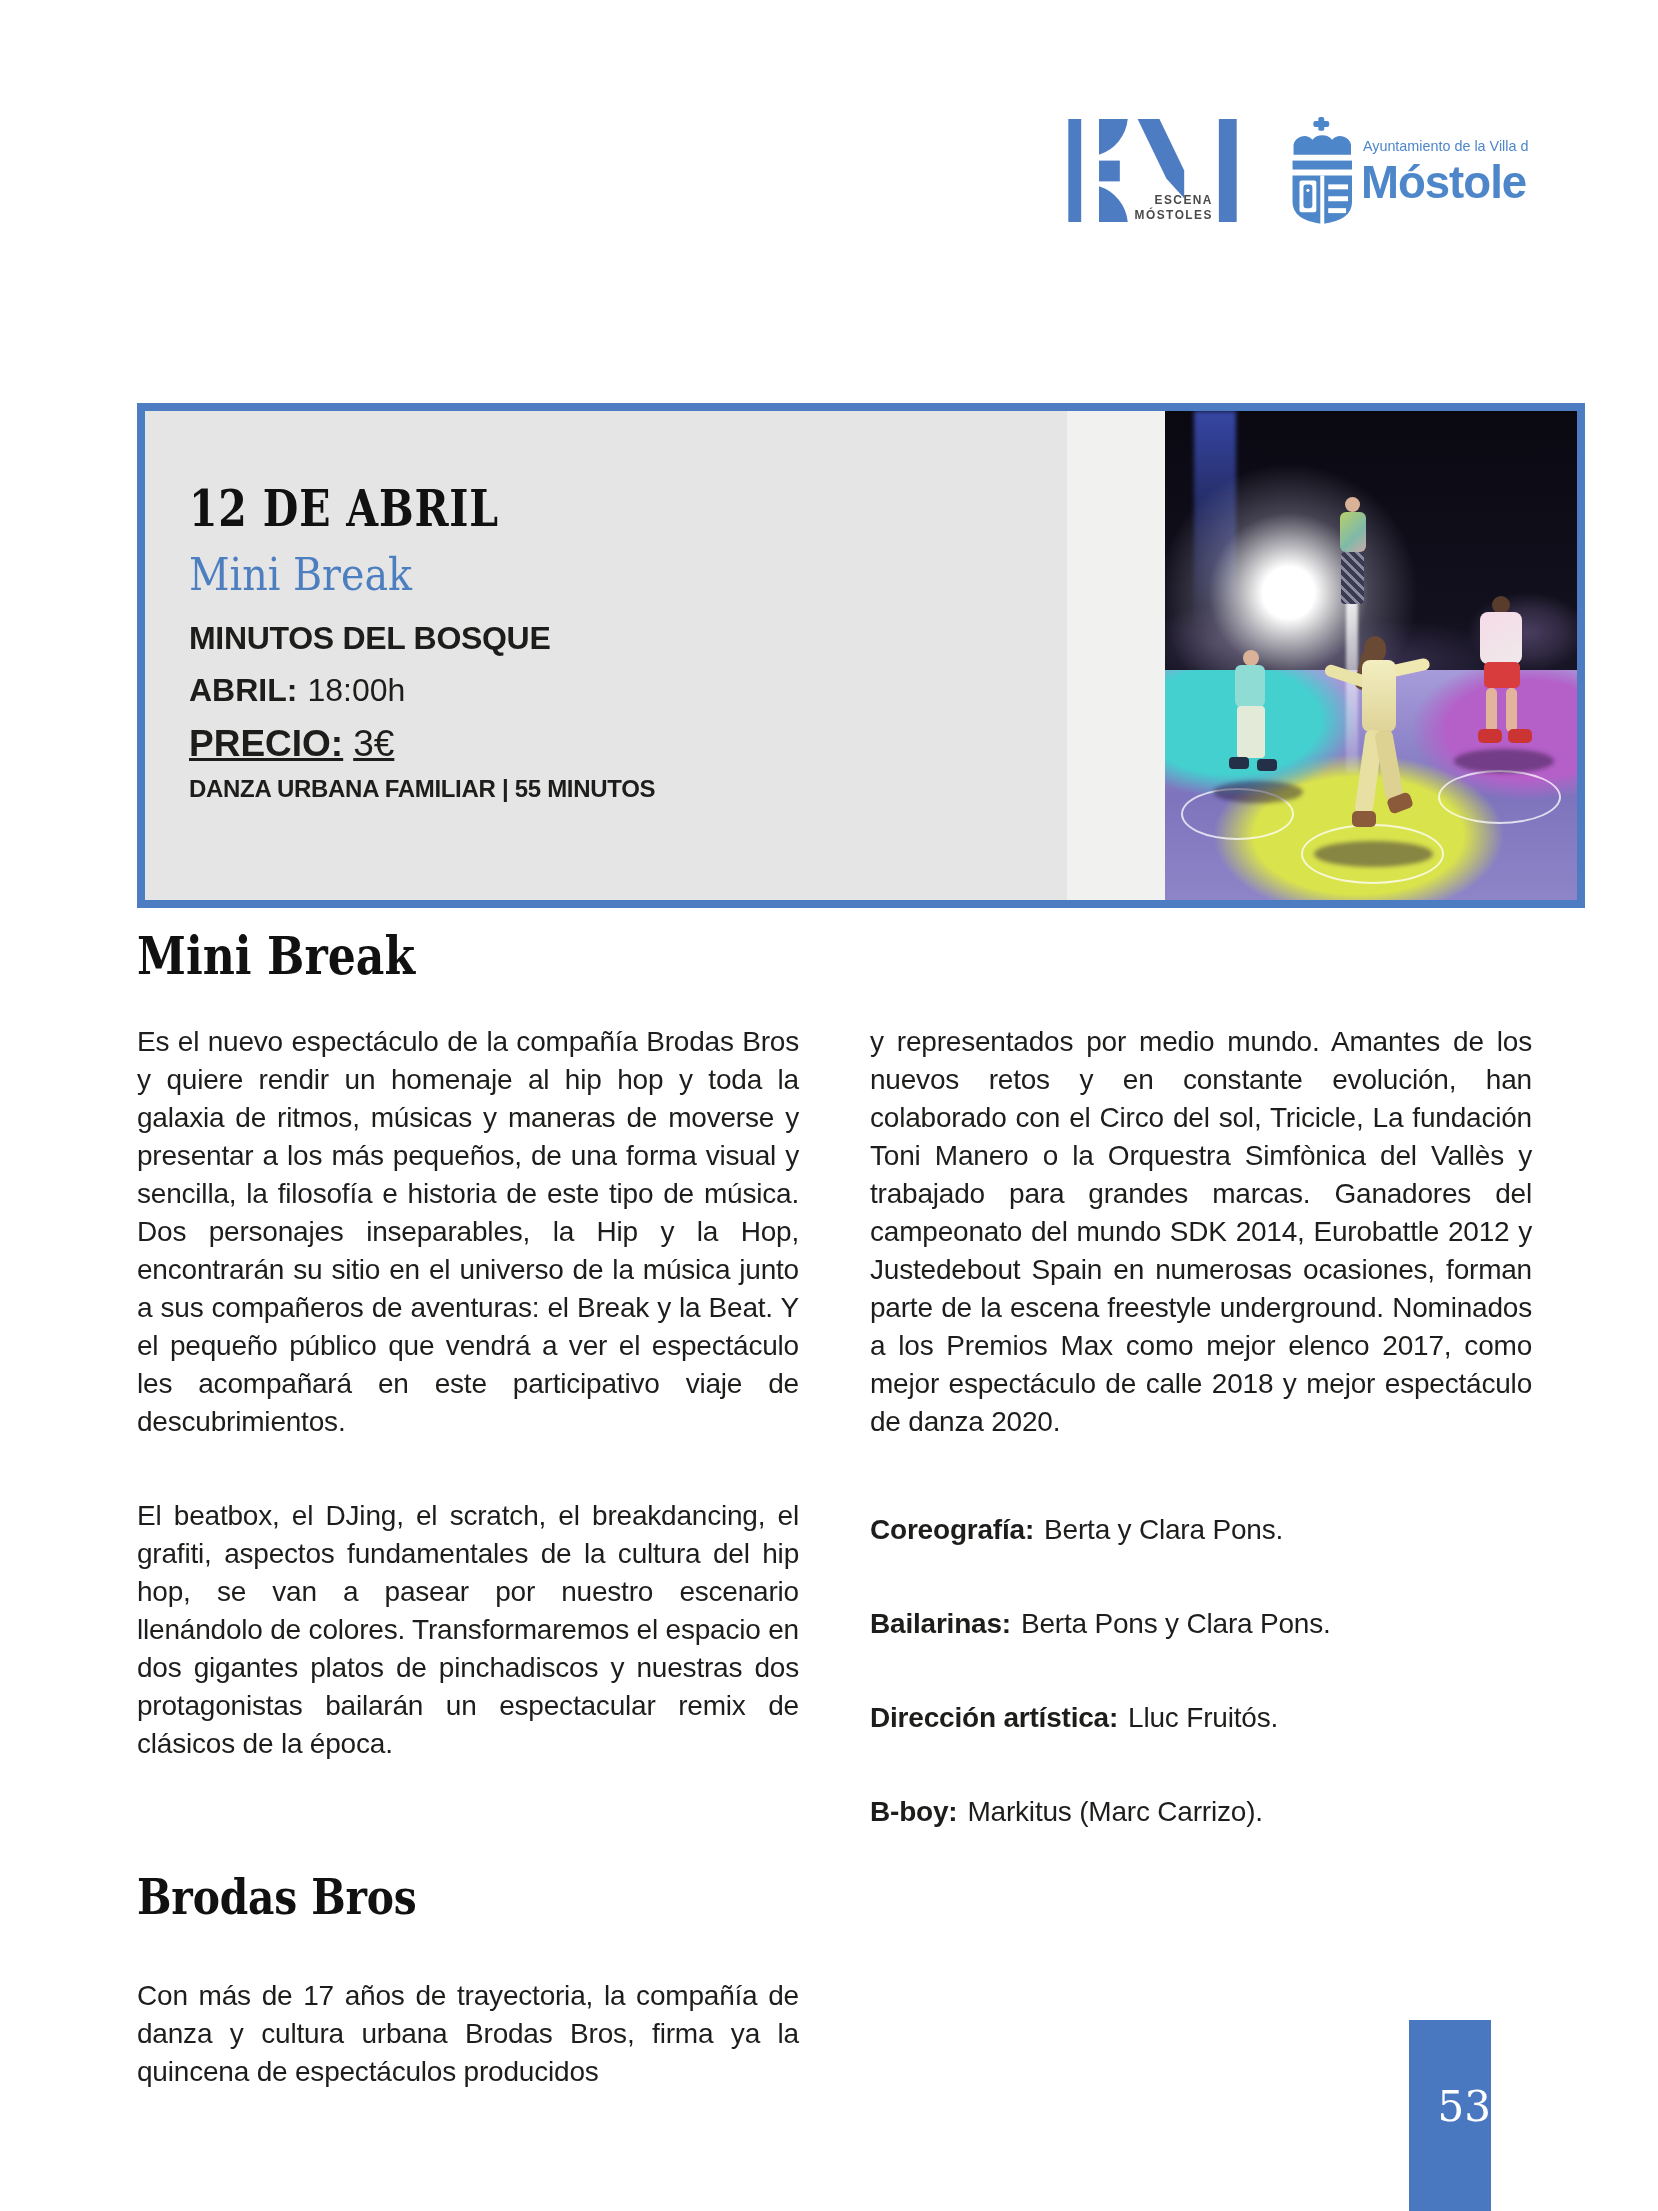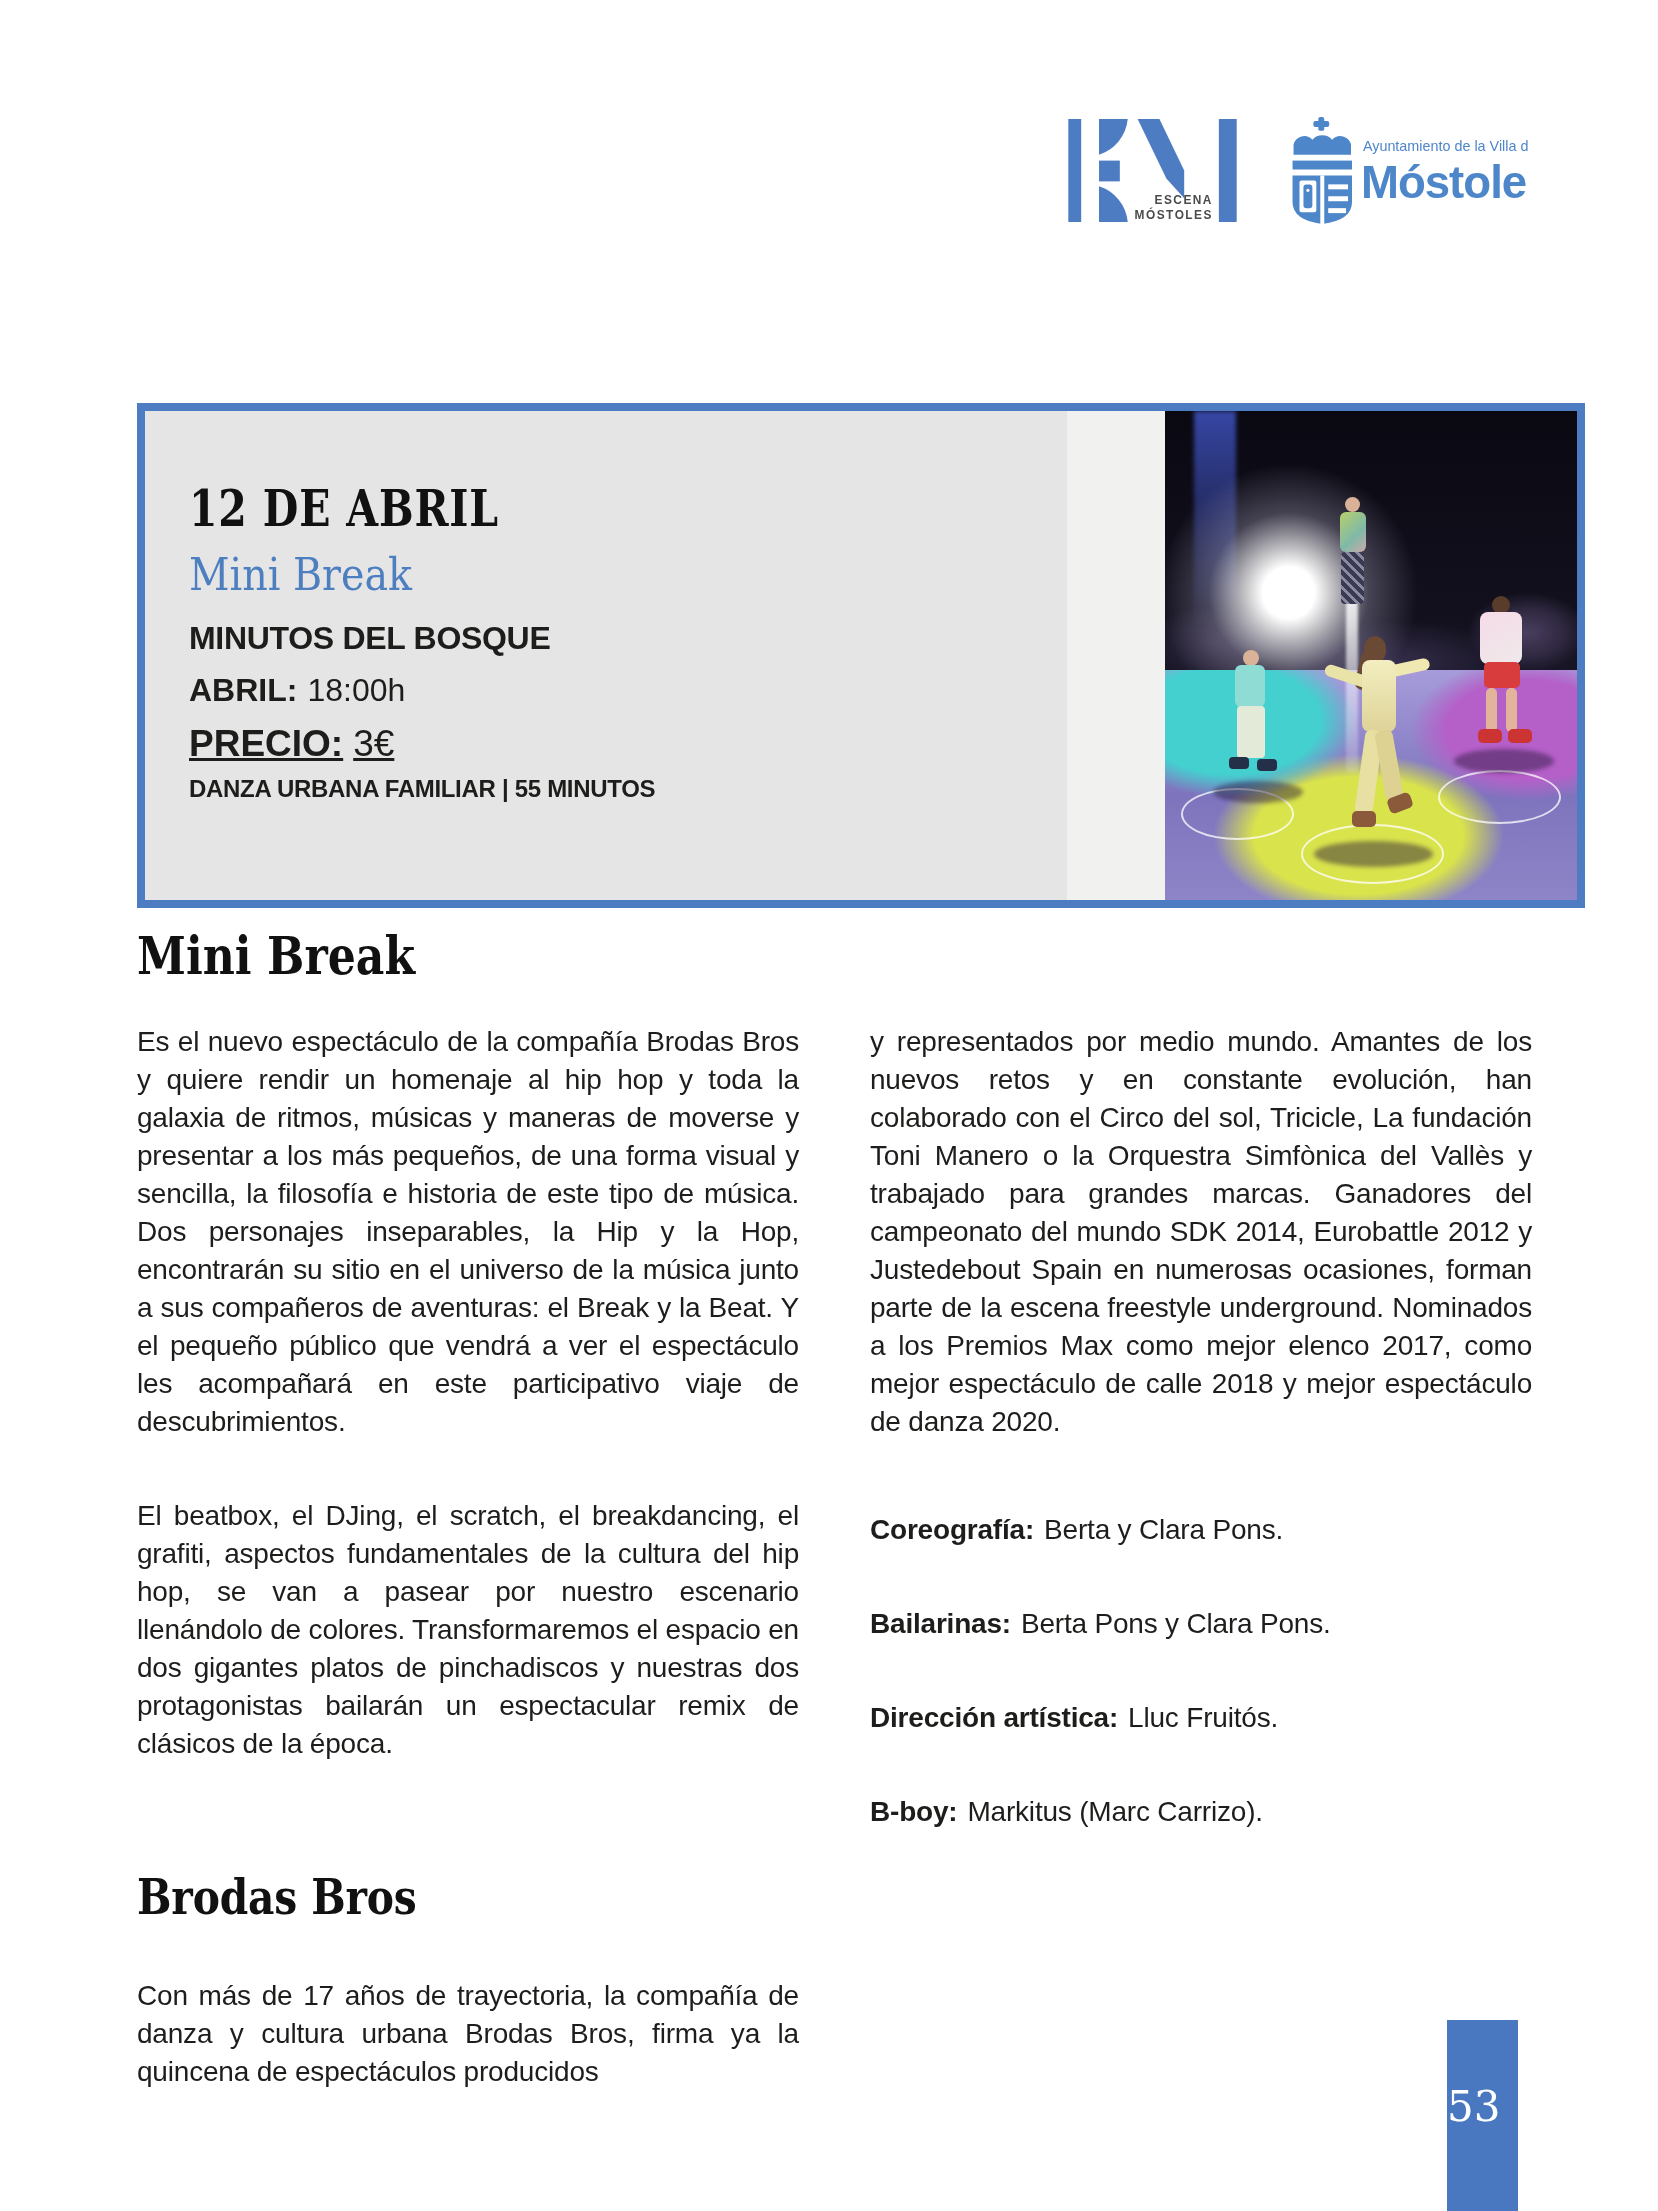--- a/index.html
+++ b/index.html
@@ -61,22 +61,22 @@
   .col{position:absolute;top:1023px;width:662px;font-size:28px;line-height:38px;
        letter-spacing:-0.2px;text-align:justify;color:#1d1d1b;}
   .col-left{left:137px;}
   .col-right{left:870px;}
   .col p{margin:0 0 56px 0;}
   .col h2{margin:54px 0 56px 0;font-size:48px;line-height:1;}
   .credits{margin-top:8px;}
   .credit{margin:0 0 40px 0;text-align:left;}
 
   
-  .pagenum{position:absolute;left:1409px;top:2020px;width:71px;height:192px;background:#4a78c0;
-           display:flex;align-items:flex-start;justify-content:flex-start;margin-left:38px;}
+  .pagenum{position:absolute;left:1409px;top:2020px;width:82px;height:192px;background:#4a78c0;
+           display:flex;align-items:flex-start;justify-content:flex-end;}
   .pagenum span{font-family:"DejaVu Serif",serif;font-size:42px;color:#ffffff;margin-top:62px;}
 </style>
 </head>
 <body>
 
 <div class="page">
 
   <div class="logos">
     <svg class="em-logo" width="169" height="103" viewBox="0 0 170 104">
       <rect x="0" y="0" width="13" height="104" fill="#4d7cc2"></rect>

